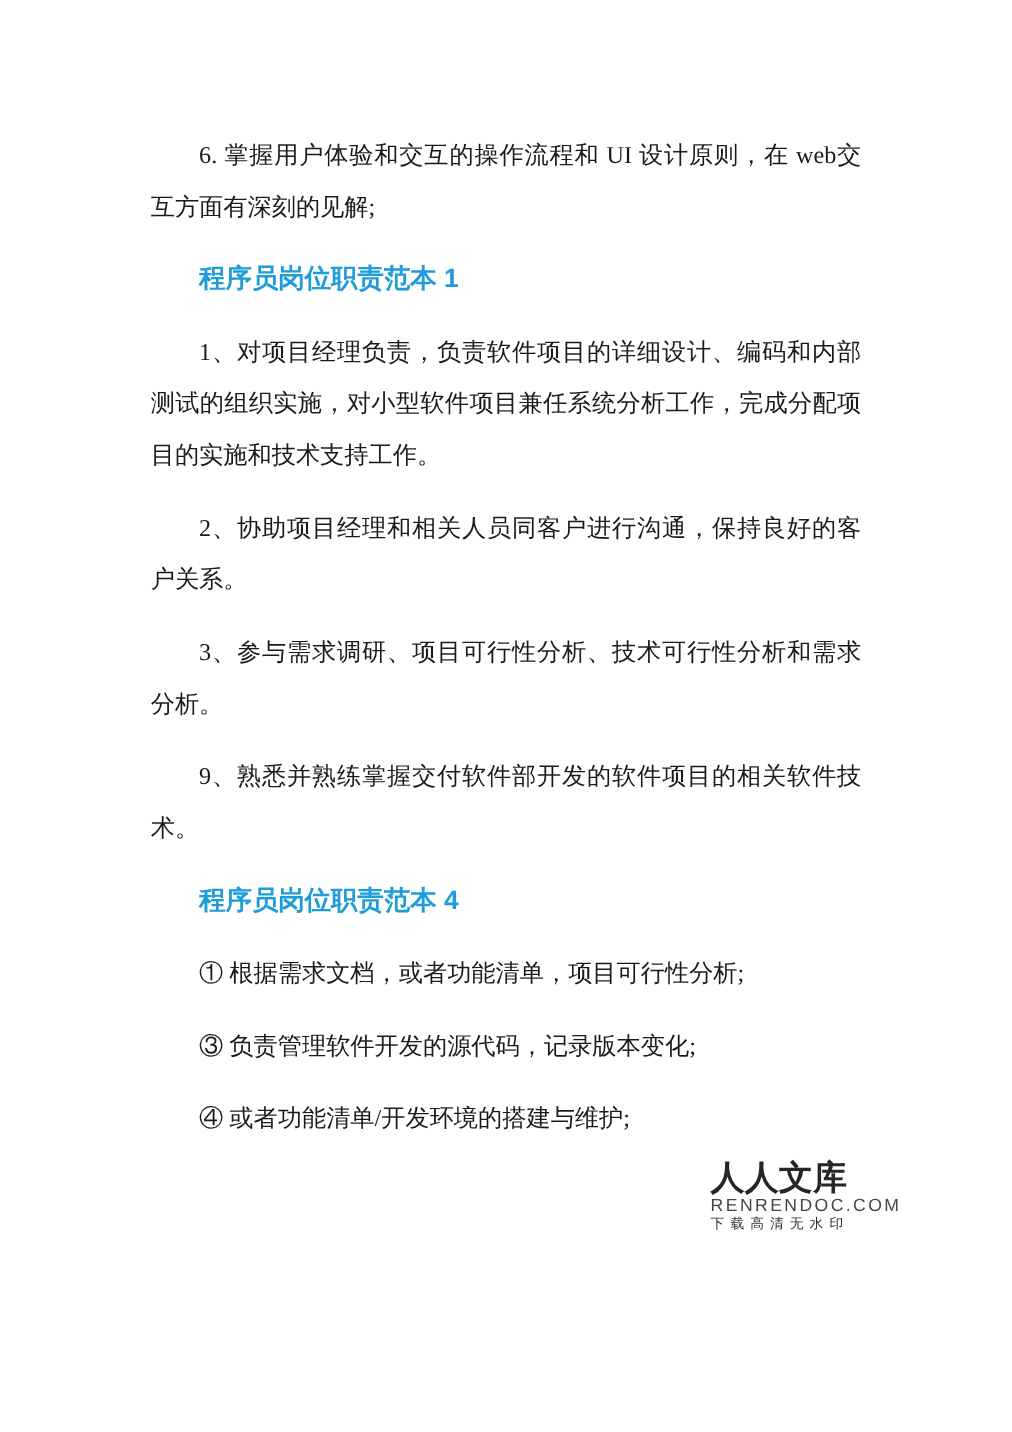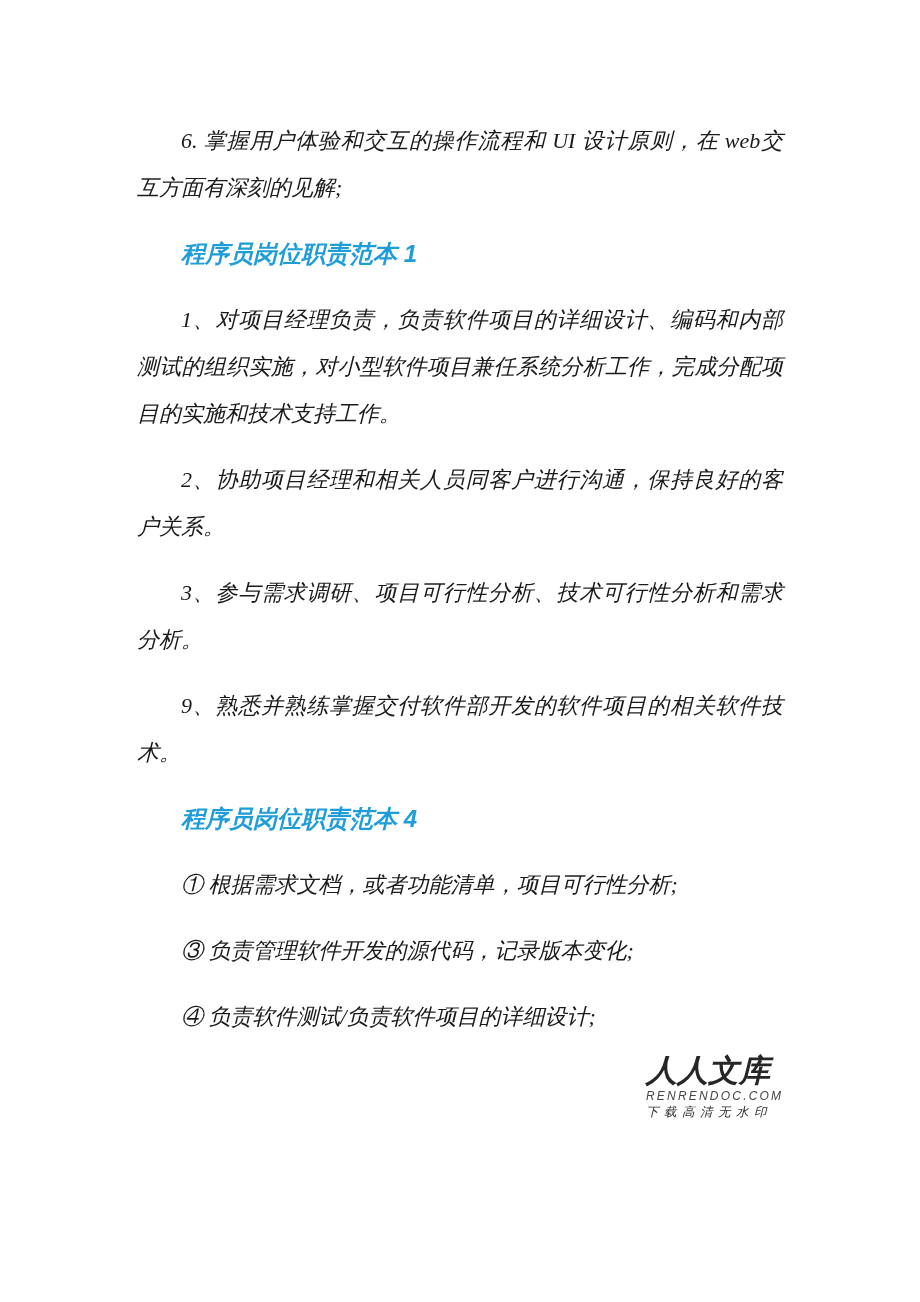--- a/index.html
+++ b/index.html
@@ -6,21 +6,20 @@
     margin: 0;
     padding: 0;
     background: #ffffff;
   }
   .page {
     position: relative;
     width: 920px;
     height: 1196px;
     background: #ffffff;
     overflow: hidden;
-    font-style: italic;
   }
   .content {
     position: absolute;
     left: 137px;
     top: 117px;
     width: 646px;
   }
   .para {
     font-family: "Liberation Serif", "DejaVu Serif", serif;
     font-size: 22px;
@@ -52,21 +51,21 @@
     font-weight: bold;
     font-size: 31px;
     line-height: 37px;
     letter-spacing: 0px;
     color: #262626;
     white-space: nowrap;
     margin-top: 44px;
   }
   .wm-domain {
     font-family: "Liberation Sans", "DejaVu Sans", sans-serif;
-    font-size: 12px;
+    font-size: 16px;
     line-height: 15px;
     letter-spacing: 2.2px;
     color: #454545;
     white-space: nowrap;
   }
   .wm-tagline {
     font-family: "Liberation Sans", "DejaVu Sans", sans-serif;
     font-size: 12.5px;
     line-height: 17px;
     letter-spacing: 5.5px;
@@ -82,21 +81,21 @@
   <div class="content">
     <p class="para">6. 掌握用户体验和交互的操作流程和 UI 设计原则，在 web交互方面有深刻的见解;</p>
     <h2 class="section-heading">程序员岗位职责范本 1</h2>
     <p class="para">1、对项目经理负责，负责软件项目的详细设计、编码和内部测试的组织实施，对小型软件项目兼任系统分析工作，完成分配项目的实施和技术支持工作。</p>
     <p class="para">2、协助项目经理和相关人员同客户进行沟通，保持良好的客户关系。</p>
     <p class="para">3、参与需求调研、项目可行性分析、技术可行性分析和需求分析。</p>
     <p class="para">9、熟悉并熟练掌握交付软件部开发的软件项目的相关软件技术。</p>
     <h2 class="section-heading">程序员岗位职责范本 4</h2>
     <p class="para">① 根据需求文档，或者功能清单，项目可行性分析;</p>
     <p class="para">③ 负责管理软件开发的源代码，记录版本变化;</p>
-    <p class="para">④ 负责软件测试/负责软件项目的详细设计;</p>
+    <p class="para">④ 或者功能清单/开发环境的搭建与维护;</p>
   </div>
 
   <div class="watermark">
     <div class="wm-logo">人人文库</div>
     <div class="wm-domain">RENRENDOC.COM</div>
     <div class="wm-tagline">下载高清无水印</div>
   </div>
 
 </div>
 

